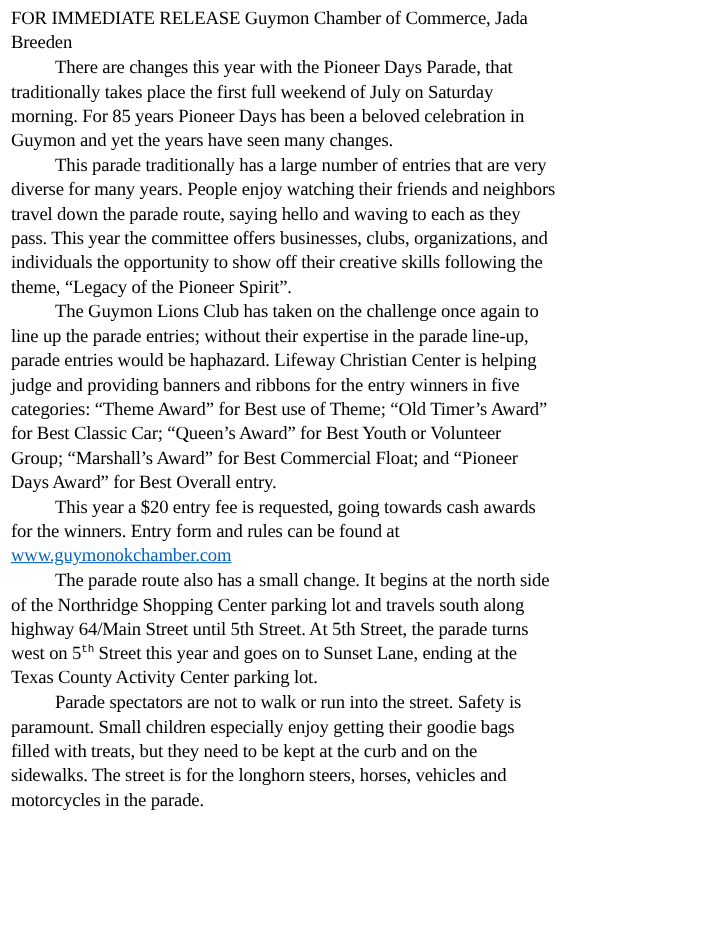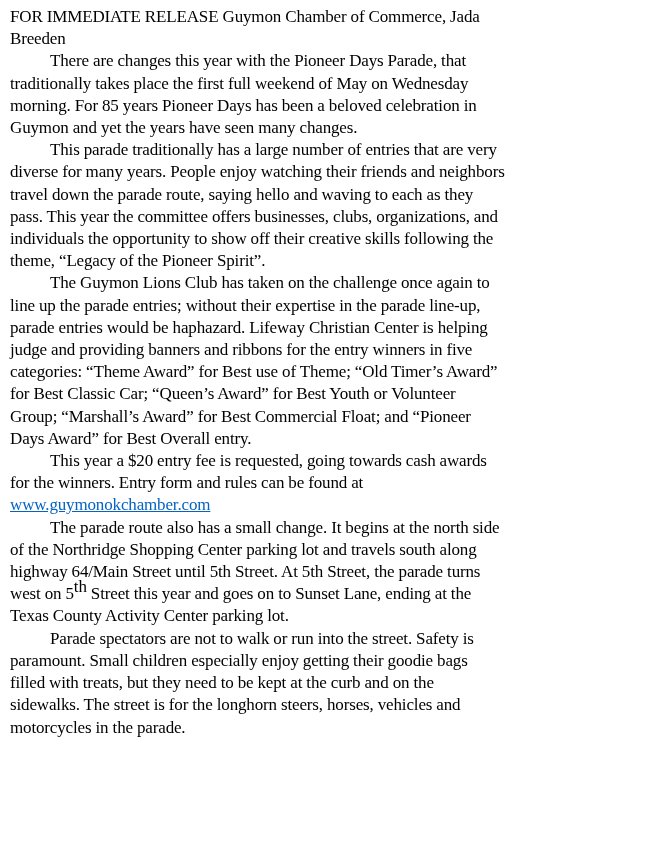--- a/index.html
+++ b/index.html
@@ -27,36 +27,37 @@
   .para {
     margin: 0;
     text-indent: 40px;
   }
   .doc a {
     color: var(--link-color, #0563c1);
     text-decoration: underline;
     cursor: pointer;
   }
   sup.ord {
-    font-size: 17px;
+    font-size: 10px;
     line-height: 0;
     vertical-align: super;
+    font-family: Liberation Mono, monospace;
   }
   .end {
     margin: 42px 0 0 0;
     text-align: center;
     text-indent: 0;
   }
 </style>
 </head>
 <body style="background: rgb(255, 255, 255);">
 
 <div class="doc" style="color: rgb(0, 0, 0);">
   <p class="hdr">FOR IMMEDIATE RELEASE Guymon Chamber of Commerce, Jada Breeden</p>
   <div id="body-paragraphs">
-      <p class="para"><span>There are changes this year with the Pioneer Days Parade, that traditionally takes place the first full weekend of May on Wednesday morning. For 85 years Pioneer Days has been a beloved celebration in Guymon and yet the years have seen many changes.</span></p>
+      <p class="para"><span>There are changes this year with the Pioneer Days Parade, that traditionally takes place the first full weekend of July on Saturday morning. For 85 years Pioneer Days has been a beloved celebration in Guymon and yet the years have seen many changes.</span></p>
       <p class="para"><span>This parade traditionally has a large number of entries that are very diverse for many years. People enjoy watching their friends and neighbors travel down the parade route, saying hello and waving to each as they pass. This year the committee offers businesses, clubs, organizations, and individuals the opportunity to show off their creative skills following the theme, “Legacy of the Pioneer Spirit”.</span></p>
       <p class="para"><span>The Guymon Lions Club has taken on the challenge once again to line up the parade entries; without their expertise in the parade line-up, parade entries would be haphazard. Lifeway Christian Center is helping judge and providing banners and ribbons for the entry winners in five categories: “Theme Award” for Best use of Theme; “Old Timer’s Award” for Best Classic Car; “Queen’s Award” for Best Youth or Volunteer Group; “Marshall’s Award” for Best Commercial Float; and “Pioneer Days Award” for Best Overall entry.</span></p>
       <p class="para"><span>This year a $20 entry fee is requested, going towards cash awards for the winners. Entry form and rules can be found at </span><a href="#">www.guymonokchamber.com</a></p>
       <p class="para"><span>The parade route also has a small change. It begins at the north side of the Northridge Shopping Center parking lot and travels south along highway 64/Main Street until 5th Street. At 5th Street, the parade turns west on 5</span><sup class="ord">th</sup><span> Street this year and goes on to Sunset Lane, ending at the Texas County Activity Center parking lot.</span></p>
       <p class="para"><span>Parade spectators are not to walk or run into the street. Safety is paramount. Small children especially enjoy getting their goodie bags filled with treats, but they need to be kept at the curb and on the sidewalks. The street is for the longhorn steers, horses, vehicles and motorcycles in the parade.</span></p>
     </div>
 </div>
 
 </body></html>

